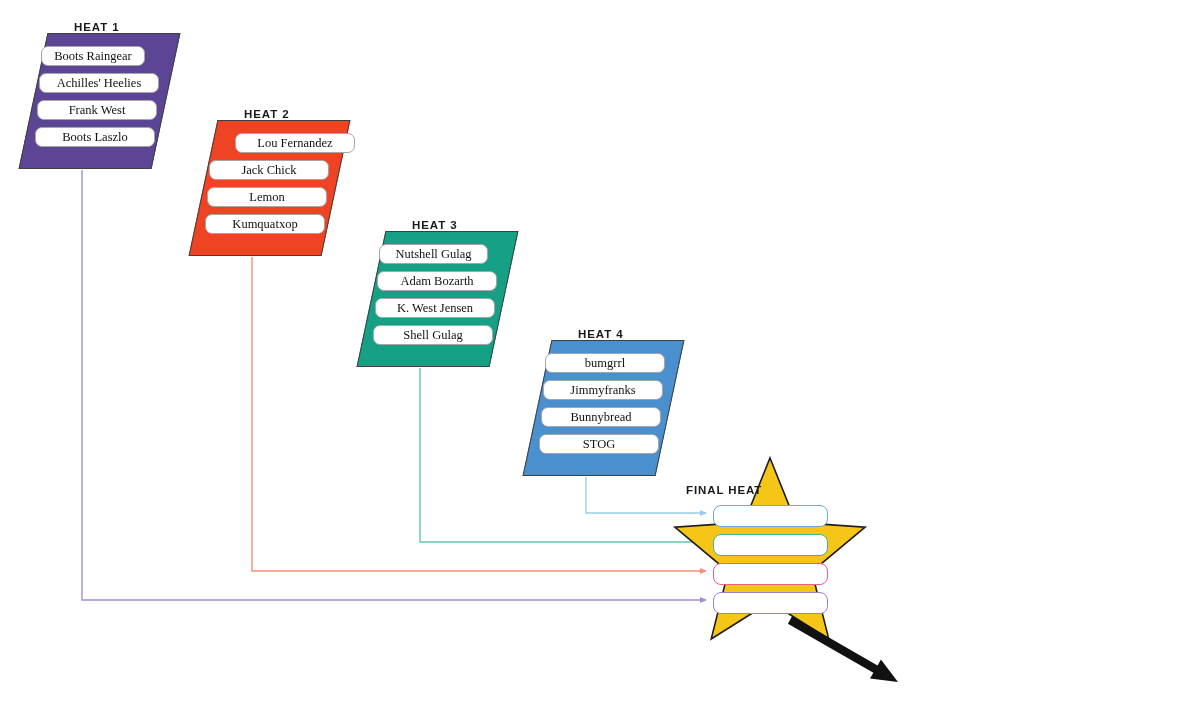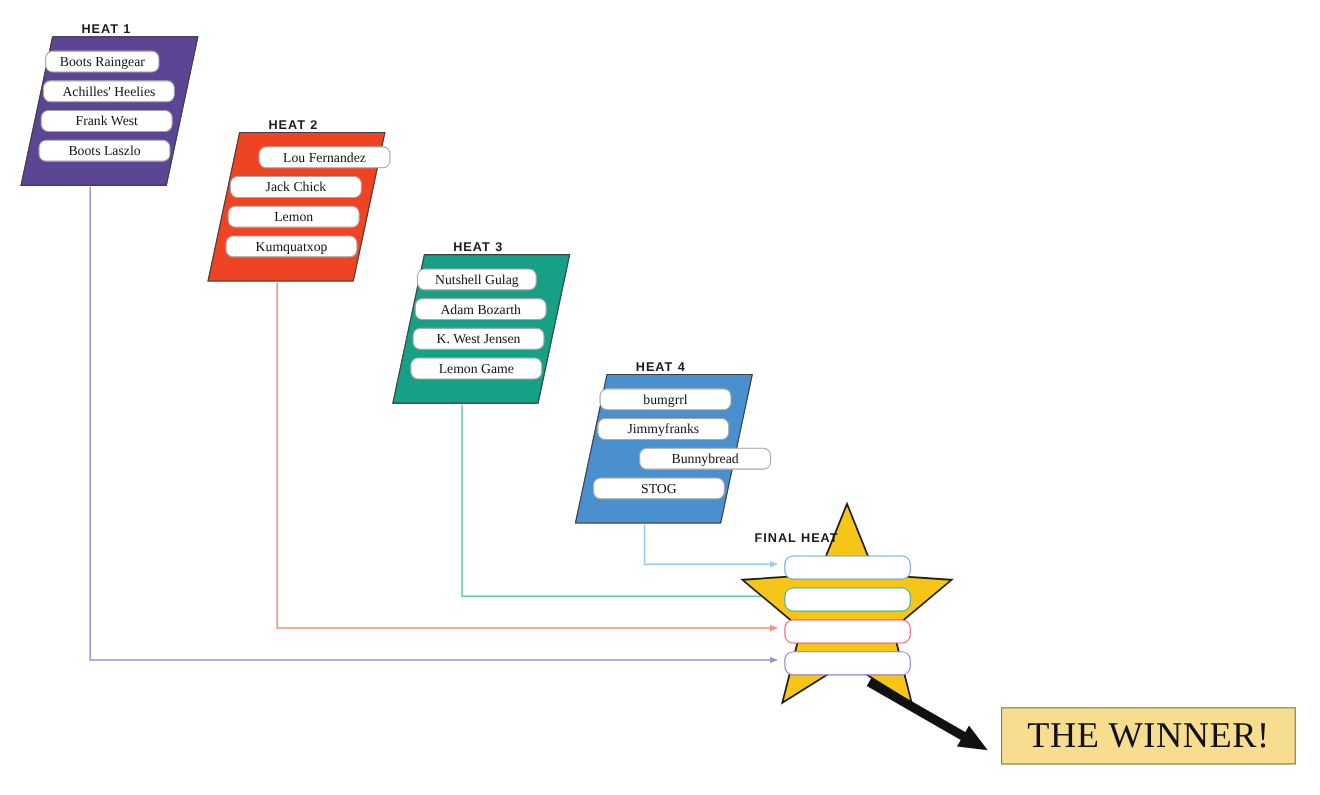--- a/index.html
+++ b/index.html
@@ -142,35 +142,34 @@
         <div class="name-box" style="left: 209px; top: 160px; width: 120px; height: 20px; pointer-events: auto;">Jack Chick</div>
         <div class="name-box" style="left: 207px; top: 187px; width: 120px; height: 20px; pointer-events: auto;">Lemon</div>
         <div class="name-box" style="left: 205px; top: 214px; width: 120px; height: 20px; pointer-events: auto;">Kumquatxop</div>
       </div>
       <div class="heat-group" style="left: 0px; top: 0px; width: 1200px; height: 723px; pointer-events: none;">
         <div class="heat-title" style="left: 412px; top: 219px; pointer-events: auto;">HEAT 3</div>
         <div class="heat-slab" style="left: 371px; top: 231px; width: 133px; height: 136px; background: rgb(22, 160, 133); transform: skewX(-12deg);"></div>
         <div class="name-box" style="left: 379px; top: 244px; width: 109px; height: 20px; pointer-events: auto;">Nutshell Gulag</div>
         <div class="name-box" style="left: 377px; top: 271px; width: 120px; height: 20px; pointer-events: auto;">Adam Bozarth</div>
         <div class="name-box" style="left: 375px; top: 298px; width: 120px; height: 20px; pointer-events: auto;">K. West Jensen</div>
-        <div class="name-box" style="left: 373px; top: 325px; width: 120px; height: 20px; pointer-events: auto;">Lemon Game</div>
+        <div class="name-box" style="left: 373px; top: 325px; width: 120px; height: 20px; pointer-events: auto;">Shell Gulag</div>
       </div>
       <div class="heat-group" style="left: 0px; top: 0px; width: 1200px; height: 723px; pointer-events: none;">
         <div class="heat-title" style="left: 578px; top: 328px; pointer-events: auto;">HEAT 4</div>
         <div class="heat-slab" style="left: 537px; top: 340px; width: 133px; height: 136px; background: rgb(74, 144, 207); transform: skewX(-12deg);"></div>
         <div class="name-box" style="left: 545px; top: 353px; width: 120px; height: 20px; pointer-events: auto;">bumgrrl</div>
         <div class="name-box" style="left: 543px; top: 380px; width: 120px; height: 20px; pointer-events: auto;">Jimmyfranks</div>
-        <div class="name-box" style="left: 541px; top: 407px; width: 120px; height: 20px; pointer-events: auto; margin-left: 40px;">Bunnybread</div>
+        <div class="name-box" style="left: 541px; top: 407px; width: 120px; height: 20px; pointer-events: auto;">Bunnybread</div>
         <div class="name-box" style="left: 539px; top: 434px; width: 120px; height: 20px; pointer-events: auto;">STOG</div>
       </div>
     </div>
 
   <div id="final-root">
     <div class="final-title" style="left: 686px; top: 484px;">FINAL HEAT</div>
   <div class="final-slot" style="left: 713px; top: 505px; width: 115px; height: 22px; border: 1.4px solid rgb(106, 169, 221);"></div>
       <div class="final-slot" style="left: 713px; top: 534px; width: 115px; height: 22px; border: 1.4px solid rgb(63, 179, 154);"></div>
       <div class="final-slot" style="left: 713px; top: 563px; width: 115px; height: 22px; border: 1.4px solid rgb(239, 95, 126);"></div>
       <div class="final-slot" style="left: 713px; top: 592px; width: 115px; height: 22px; border: 1.4px solid rgb(155, 127, 212);"></div>
     </div>
 
-  <div class="winner-banner" style="left: 910px; top: 643px; width: 268px; height: 52px; background: rgb(247, 221, 143); border: 1.5px solid rgb(138, 122, 63);">THE WINNER!</div>
 
 </div>
 
 </body></html>

